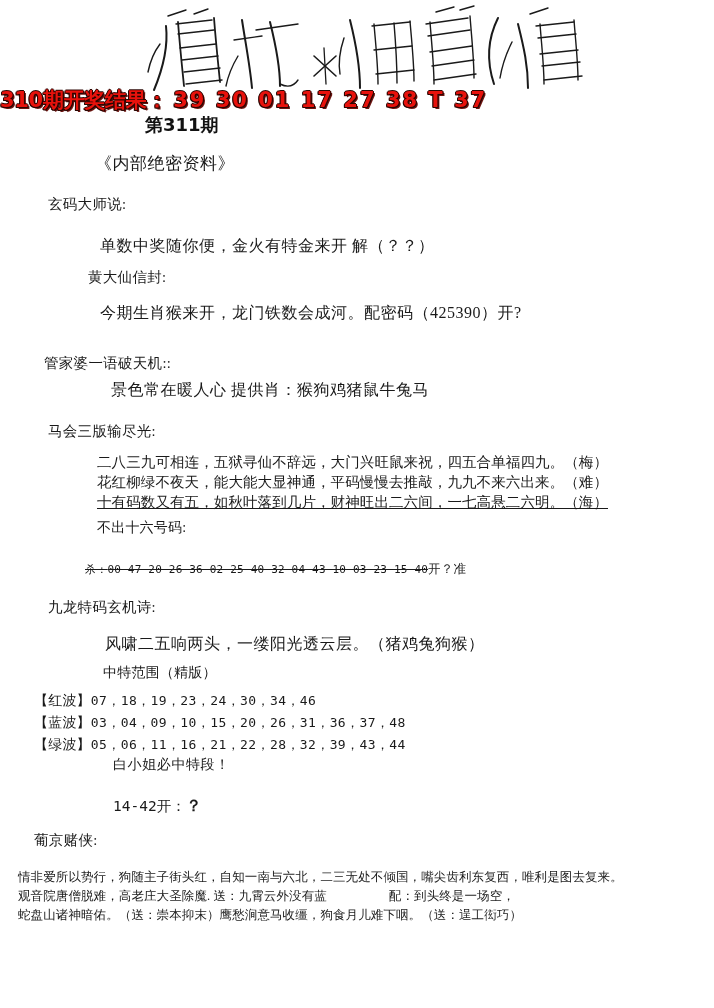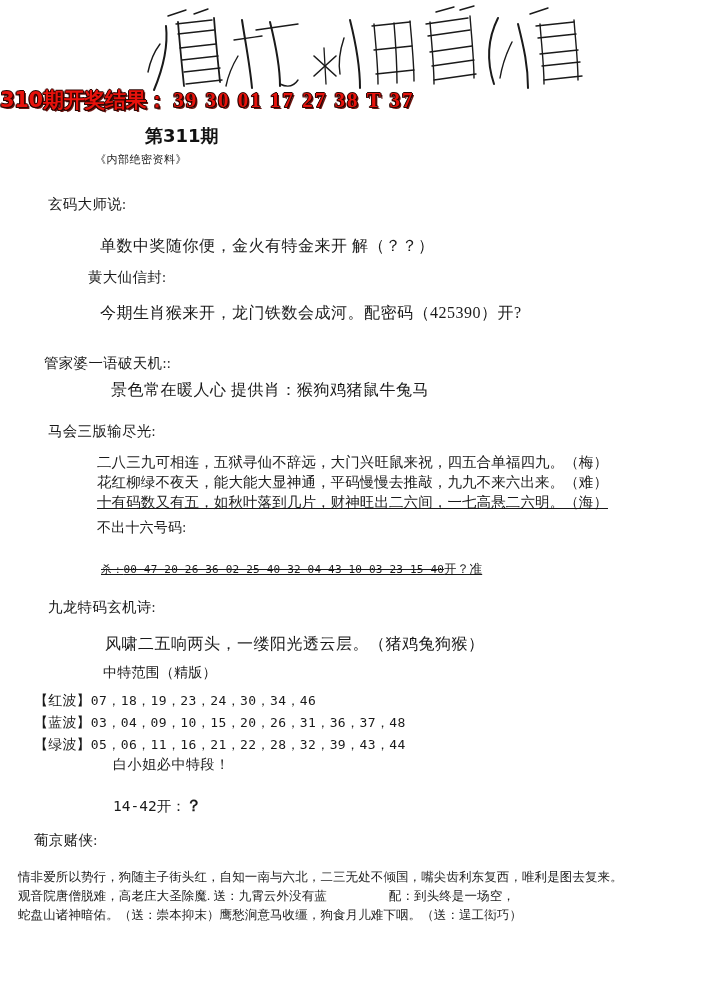--- a/index.html
+++ b/index.html
@@ -49,48 +49,47 @@
     text-shadow:
       1px 0 0 #2b0603, -1px 0 0 #2b0603,
       0 1px 0 #2b0603, 0 -1px 0 #2b0603,
       1px 1px 0 #2b0603, -1px 1px 0 #2b0603,
       2px 2px 0 #6b1410;
   }
   .draw-banner .dlabel { }
   .draw-banner .dnums {
     margin-left: 6px;
     letter-spacing: 2px;
-    font-family: Liberation Serif, serif;
   }
 
   .issue-title {
     position: absolute;
     left: 145px;
-    top: 124px;
+    top: 113px;
     font-family: "DejaVu Sans", "Liberation Sans", sans-serif;
     font-weight: bold;
     font-size: 18px;
     color: #111111;
     white-space: nowrap;
   }
 
   
   .doc {
     position: absolute;
     left: 0;
     top: 0;
     width: 714px;
   }
   .ln {
     position: absolute;
     white-space: nowrap;
     font-family: "Liberation Serif", "DejaVu Serif", serif;
   }
   .book-title {
-    font-size: 11px;
+    font-size: 17px;
     letter-spacing: 0.5px;
   }
   .lead {
     font-size: 14.5px;
     letter-spacing: 0.3px;
   }
   .verse {
     font-size: 16px;
     letter-spacing: 0.5px;
   }
@@ -237,21 +236,21 @@
   <div class="ln lead" style="left:44px; top:345px;margin-top:9px;">管家婆一语破天机::</div>
   <div class="ln verse" style="left:103px; top:380px;margin-left:8px;">景色常在暖人心 提供肖：猴狗鸡猪鼠牛兔马</div>
 
   <div class="ln lead" style="left:48px; top:422px;">马会三版输尽光:</div>
   <div class="ln poem" style="left:97px; top:453px;">二八三九可相连，五狱寻仙不辞远，大门兴旺鼠来祝，四五合单福四九。（梅）</div>
   <div class="ln poem" style="left:97px; top:473px;">花红柳绿不夜天，能大能大显神通，平码慢慢去推敲，九九不来六出来。（难）</div>
   <div class="ln poem" style="left:97px; top:493px;text-decoration:underline;">十有码数又有五，如秋叶落到几片，财神旺出二六间，一七高悬二六明。（海）</div>
 
   <div class="ln verse-sm" style="left:97px; top:519px;">不出十六号码:</div>
 
-  <div class="ln strike-row" style="left:101px; top:561px;text-decoration:underline;"><span class="struck">杀：</span><span class="struck">00 47 20 26 36 02 25 40 32 04 43 10 03 23 15 40</span><span class="tail">开？准</span></div>
+  <div class="ln strike-row" style="left:85px; top:561px;"><span class="struck">杀：</span><span class="struck">00 47 20 26 36 02 25 40 32 04 43 10 03 23 15 40</span><span class="tail">开？准</span></div>
 
   <div class="ln lead" style="left:48px; top:598px;">九龙特码玄机诗:</div>
   <div class="ln verse" style="left:105px; top:634px;">风啸二五响两头，一缕阳光透云层。（猪鸡兔狗猴）</div>
   <div class="ln verse-sm" style="left:103px; top:664px;">中特范围（精版）</div>
 
   <div class="ln wave-row" style="left:34px; top:692px;"><span class="wlabel">【红波】</span><span class="wnums">07，18，19，23，24，30，34，46</span></div>
 
   <div class="ln wave-row" style="left:34px; top:714px;"><span class="wlabel">【蓝波】</span><span class="wnums">03，04，09，10，15，20，26，31，36，37，48</span></div>
 
   <div class="ln wave-row" style="left:34px; top:736px;"><span class="wlabel">【绿波】</span><span class="wnums">05，06，11，16，21，22，28，32，39，43，44</span></div>

